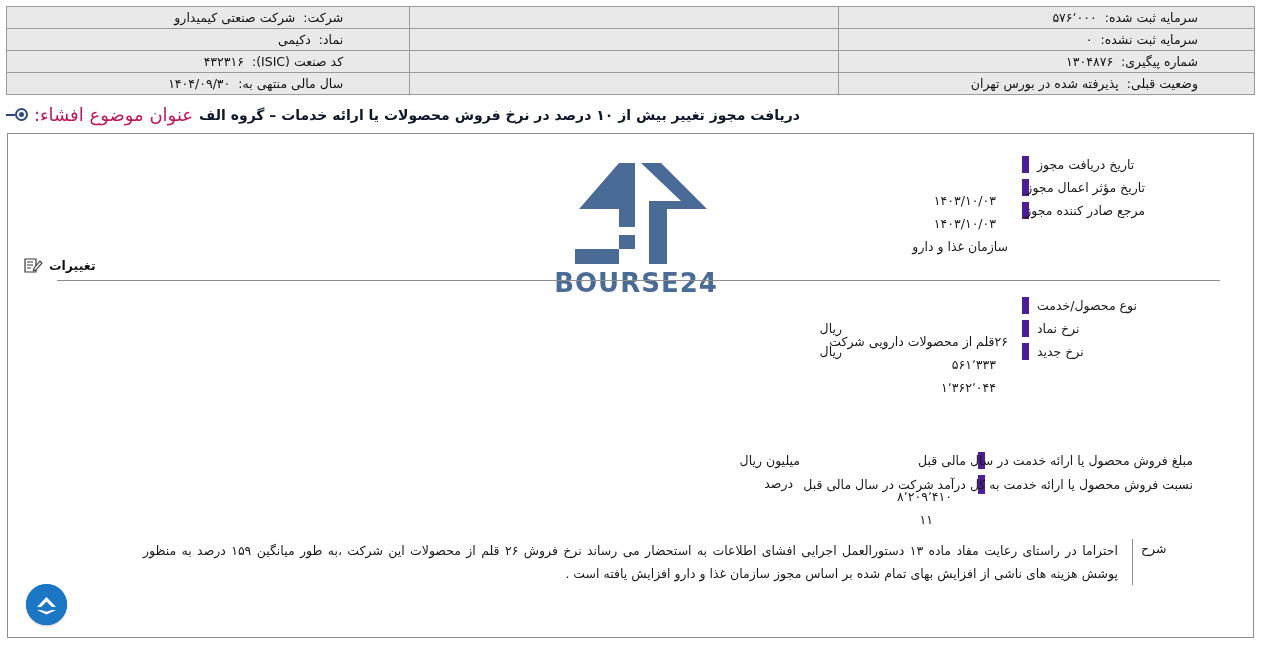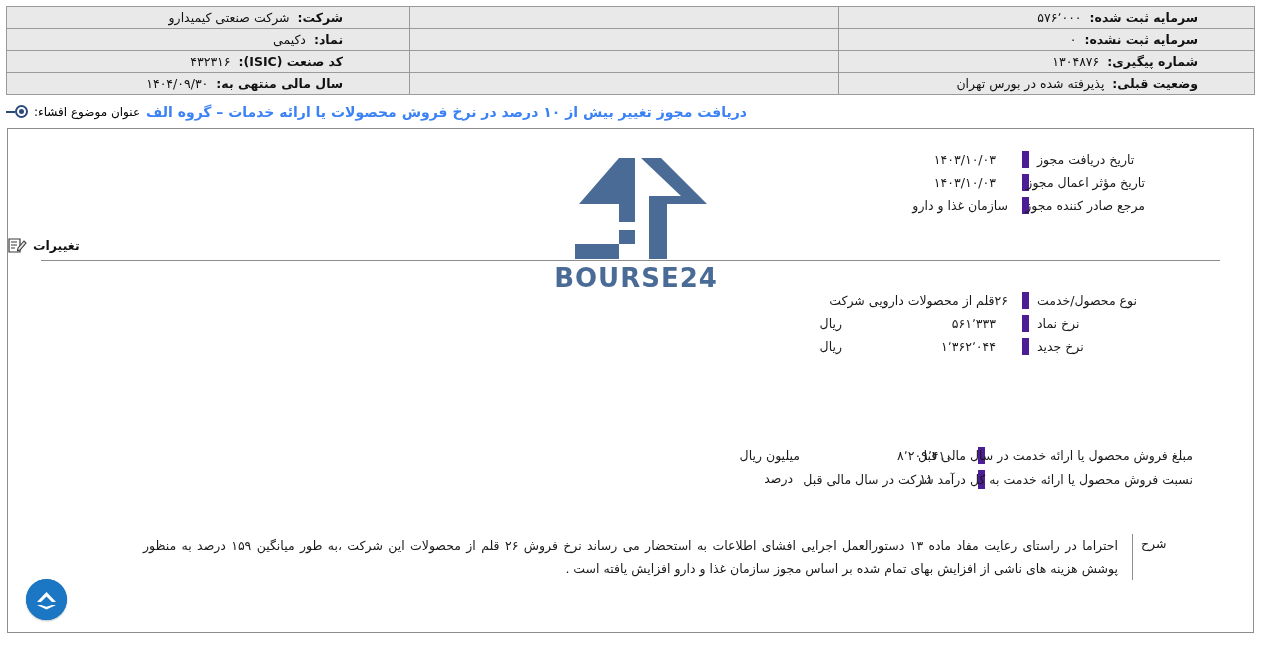--- a/index.html
+++ b/index.html
@@ -38,21 +38,21 @@
     background: #e9e9e9;
   }
   .cell-inner {
     display: flex;
     flex-direction: row;
     align-items: center;
     justify-content: flex-start;
     gap: 8px;
   }
   .cell-label {
-    font-weight: bold;
+    font-weight: normal;
     color: #111;
   }
   .cell-value {
     color: #111;
   }
   .col-label-r { width: 300px; text-align: right; }
   .col-mid     { width: 320px; }
   .col-label-l { width: 310px; text-align: right; }
 
   
@@ -92,28 +92,28 @@
     border-radius: 50%;
     background: #2b4a7a;
   }
   .bullet-icon .tail {
     position: absolute;
     right: 13px; top: 7px;
     width: 9px; height: 2px;
     background: #2b4a7a;
   }
   .subject-label {
-    font-size: 12px;
-    color: #000000;
+    font-size: 18px;
+    color: #be185d;
     white-space: nowrap;
   }
   .subject-title {
     font-size: 14px;
     font-weight: bold;
-    color: #3b82f6;
+    color: #0f172a;
     white-space: nowrap;
   }
 
   
   .body-box {
     position: relative;
     width: 1247px;
     margin: 8px auto 0 auto;
     height: 505px;
     border: 1px solid #8d8d8d;
@@ -155,33 +155,35 @@
     padding-left: 8px;
     border-left: 7px solid #4c1d95;
     line-height: 17px;
     white-space: nowrap;
   }
   .fvalue {
     padding-right: 26px;
     line-height: 17px;
     white-space: nowrap;
     text-align: right;
+    margin-top: 36px;
   }
   .funit {
     padding-right: 34px;
     line-height: 17px;
     white-space: nowrap;
     color: #1a1a1a;
   }
 
   
   .section {
     position: absolute;
-    left: 0;
+    left: 16px;
     right: 0;
+    margin-top: 15px;
   }
   .sec-head {
     display: flex;
     flex-direction: row-reverse;
     align-items: center;
     justify-content: flex-start;
     gap: 6px;
     padding-right: 6px;
   }
   .sec-title {

